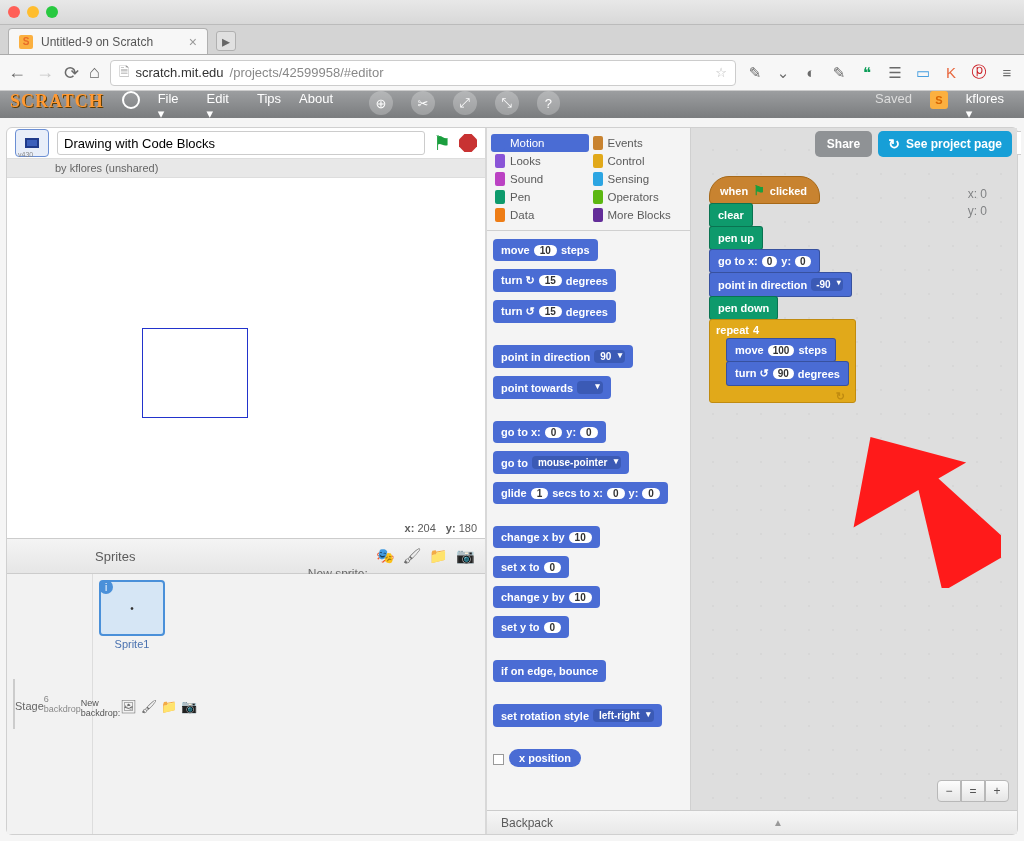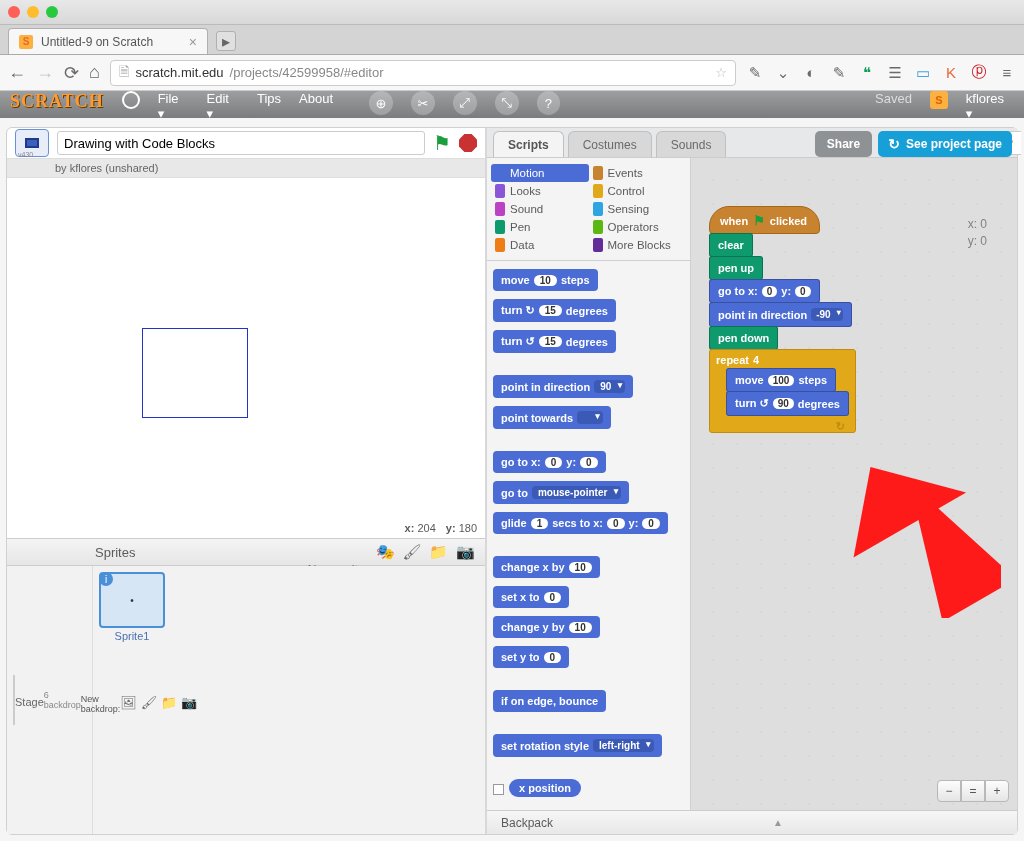--- a/index.html
+++ b/index.html
@@ -46,21 +46,21 @@
   .title-input { flex:1; height:24px; border:1px solid #ccc; border-radius:3px; padding:0 6px; font-size:13px; }
   .green-flag { color:#1a9e3e; font-size:20px; }
   .stop-sign { width:18px;height:18px;background:#c83232;border-radius:3px;transform:rotate(0deg);clip-path:polygon(30% 0,70% 0,100% 30%,100% 70%,70% 100%,30% 100%,0 70%,0 30%); }
   .byline { height:20px; background:#e8e8e8; font-size:11px; color:#666; padding:3px 48px; border-top:1px solid #ddd; border-bottom:1px solid #ddd; }
 
   .stage-area { flex:0 0 360px; background:#fff; position:relative; }
   .stage-square { position:absolute; left:135px; top:150px; width:106px; height:90px; border:1.5px solid #2233cc; background:#fff; }
   .stage-coords { position:absolute; right:8px; bottom:4px; font-size:11px; color:#5b5b5b; display:flex; gap:10px; }
   .stage-coords b { font-weight:bold; }
 
-  .sprites-header { height:28px; background:linear-gradient(#f4f4f4,#e6e6e6); border-top:1px solid #ccc; border-bottom:1px solid #ccc; display:flex; align-items:center; padding:0 10px; font-size:13px; color:#5b5b5b; }
+  .sprites-header { height:36px; background:linear-gradient(#f4f4f4,#e6e6e6); border-top:1px solid #ccc; border-bottom:1px solid #ccc; display:flex; align-items:center; padding:0 10px; font-size:13px; color:#5b5b5b; }
   .sprites-header .spr-label { flex:1; padding-left:78px; }
   .sprite-tools { display:flex; gap:8px; color:#6a6a6a; font-size:15px; }
 
   .sprites-area { flex:1; display:flex; background:#f2f2f2; }
   .stage-thumb-col { width:86px; padding:6px; display:flex; flex-direction:row; align-items:center; border-right:1px solid #ddd; }
   .stage-thumb { width:66px; height:50px; background:#fff; border:1px solid #ccc; }
   .stage-lbl { font-size:11px; color:#666; margin-top:4px; text-align:center; }
   .stage-sub { font-size:9px; color:#888; }
   .new-bd { font-size:9px; color:#555; margin-top:8px; }
   .bd-tools { display:flex; gap:4px; color:#6a6a6a; font-size:13px; margin-top:4px; }
@@ -253,25 +253,20 @@
           </div>
           <div class="sprite-name">Sprite1</div>
         </div>
       </div>
     </div>
   </div>
 
   <div class="right-col">
     <div class="help-tab">?</div>
 
-    <div class="ed-tabs">
-      <div class="ed-tab active">Scripts</div>
-      <div class="ed-tab">Costumes</div>
-      <div class="ed-tab">Sounds</div>
-    </div>
 
     <div class="ed-body">
 
       <div class="palette-col">
         <div class="cats">
           <div class="cat active">
               <span class="sw c-motion"></span>
               <span>Motion</span>
             </div>
           <div class="cat">

